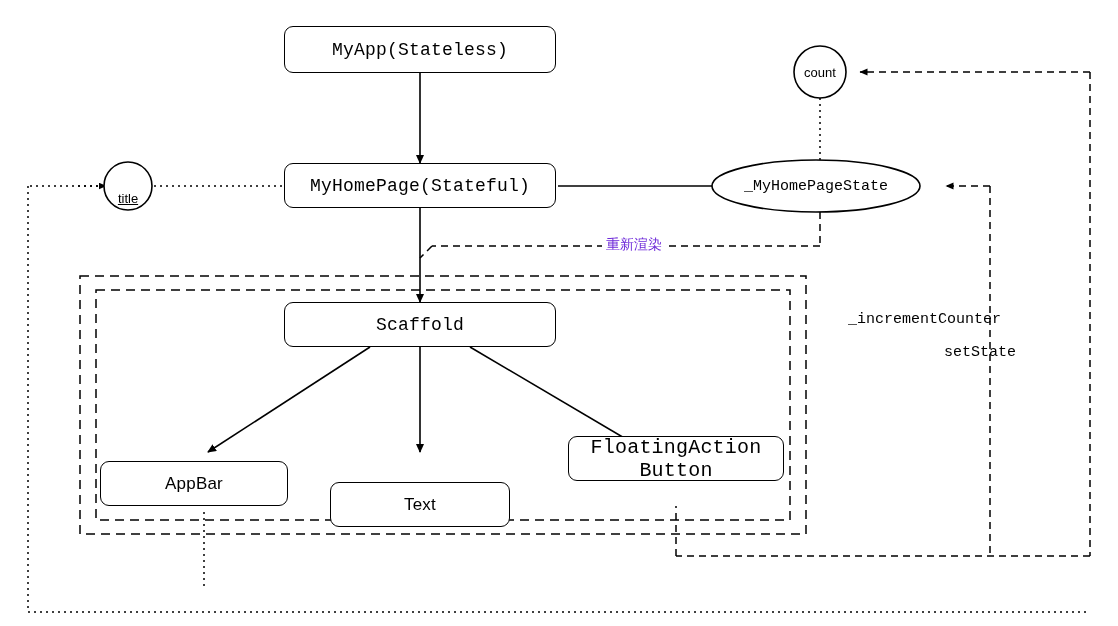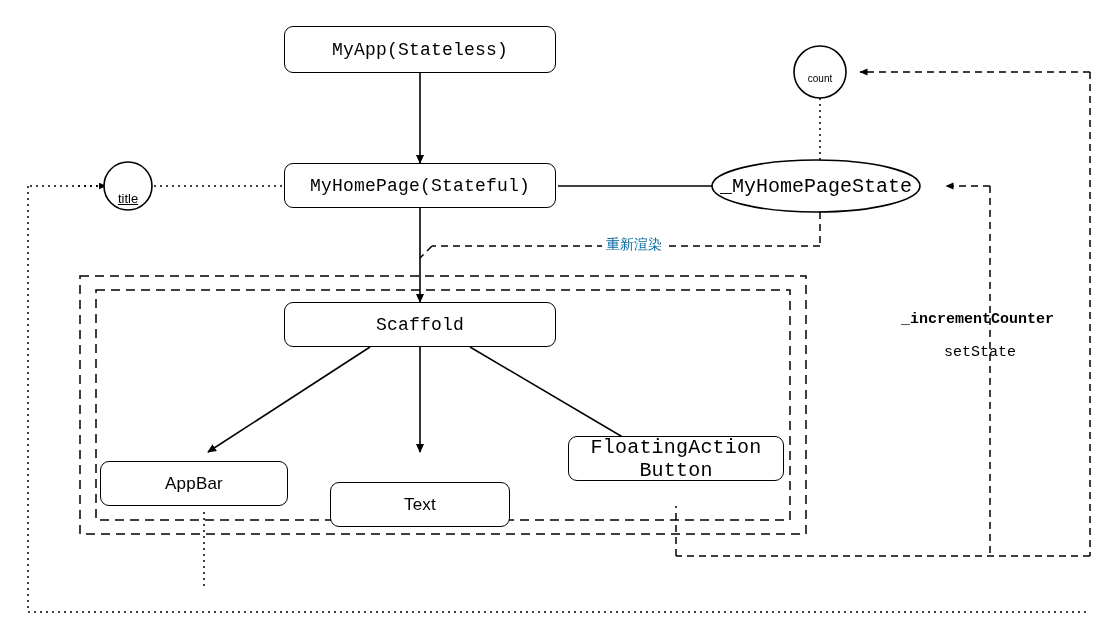--- a/index.html
+++ b/index.html
@@ -42,25 +42,25 @@
     letter-spacing: 0.2px;
   }
   .box.plain {
     font-family: "Liberation Sans", sans-serif;
     font-size: 17px;
   }
   .ellipse-label {
     background: transparent;
     border: none;
     font-family: "Liberation Mono", monospace;
-    font-size: 20px;
+    font-size: 15px;
   }
   .edge-label {
     position: absolute;
-    color: #0369a1;
+    color: #6d28d9;
     background: #ffffff;
     font-size: 14px;
     padding: 0 4px;
     white-space: nowrap;
   }
   .mono-label {
     position: absolute;
     color: #000000;
     font-family: "Liberation Mono", monospace;
     font-size: 15px;
@@ -139,21 +139,21 @@
   </div>
 
   <div class="node box" style="left:284px; top:163px; width:272px; height:45px;">
     <span>MyHomePage(Stateful)</span>
   </div>
 
   <div class="node ellipse-label" style="left:712px; top:160px; width:208px; height:52px;">
     <span>_MyHomePageState</span>
   </div>
 
-  <div class="node" style="left:794px; top:52px; width:52px; height:52px; font-size:10px;">
+  <div class="node" style="left:794px; top:46px; width:52px; height:52px; font-size:13px;">
     <span>count</span>
   </div>
 
   <div class="node" style="left:104px; top:174px; width:48px; height:48px; font-size:13px;text-decoration:underline;">
     <span>title</span>
   </div>
 
   <div class="node box" style="left:284px; top:302px; width:272px; height:45px;">
     <span>Scaffold</span>
   </div>
@@ -167,21 +167,21 @@
   </div>
 
   <div class="node box" style="left:568px; top:436px; width:216px; height:45px; font-size:20px;">
     <span>FloatingAction Button</span>
   </div>
 
   <div class="edge-label cjk-label" style="left:602px; top:236px;">
     <span>重新渲染</span>
   </div>
 
-  <div class="mono-label" style="left:901px; top:311px;font-weight:bold;">
+  <div class="mono-label" style="left:848px; top:311px;">
     <span>_incrementCounter</span>
   </div>
 
   <div class="mono-label" style="left:944px; top:344px;">
     <span>setState</span>
   </div>
 
 </div>
 
 </body></html>

